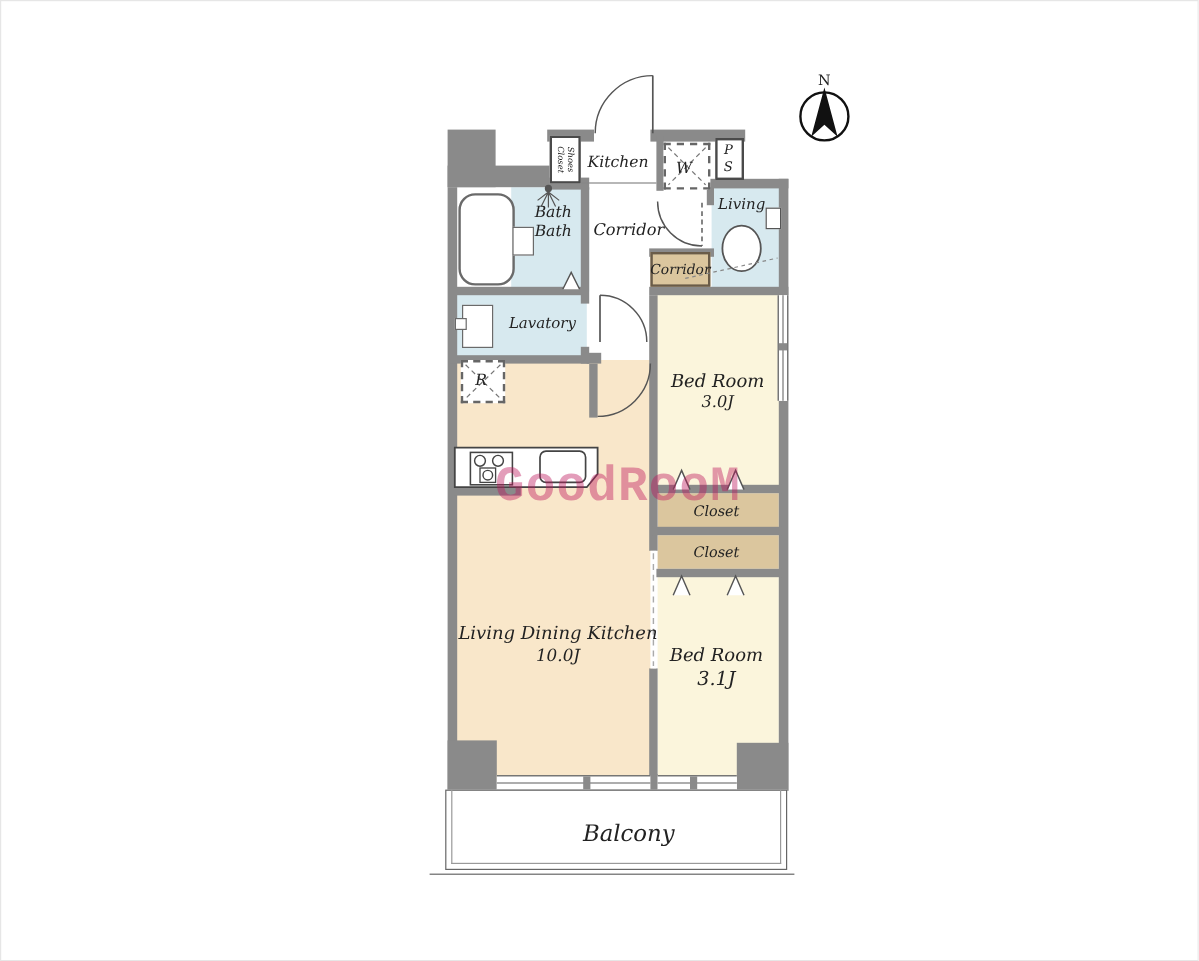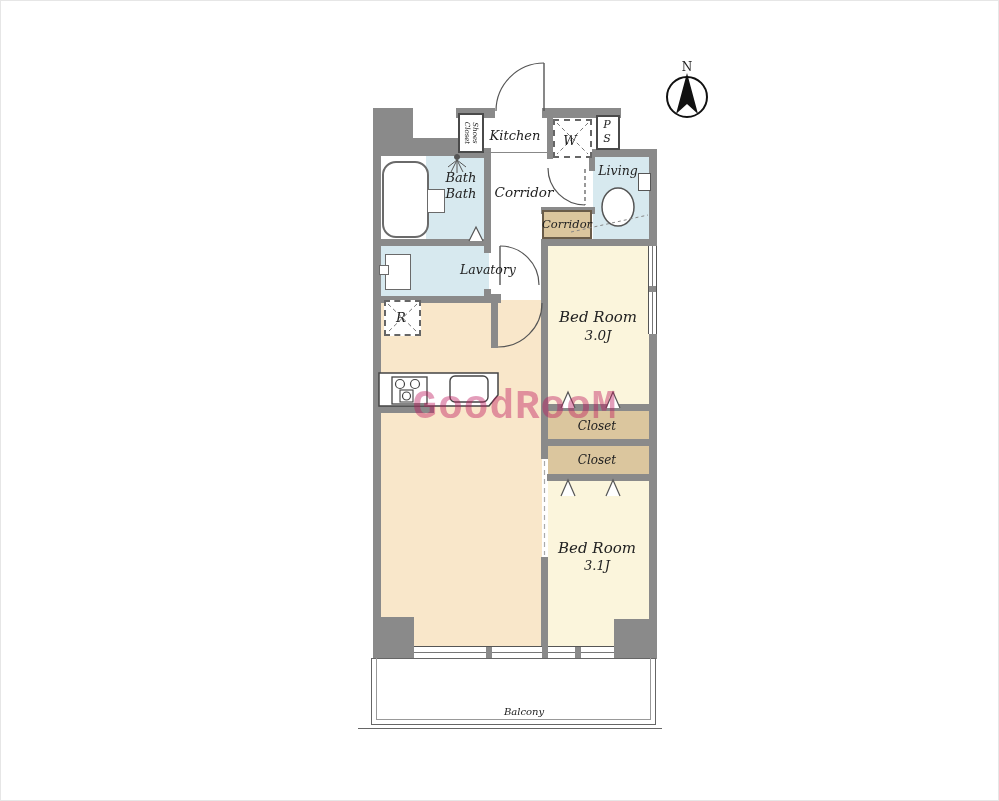--- a/index.html
+++ b/index.html
@@ -151,30 +151,34 @@
     <span class="ln">P</span>
     <span class="ln">S</span>
   </div>
   <div class="lbl" style="left:617px;top:169px;font-size:12.5px;">Living</div>
   <div class="lbl" style="left:460px;top:185px;font-size:13px;line-height:1.25;">
     <span class="ln">Bath</span>
     <span class="ln">Bath</span>
   </div>
   <div class="lbl" style="left:523px;top:191px;font-size:13.5px;">Corridor</div>
   <div class="lbl" style="left:566px;top:224px;font-size:11.5px;">Corridor</div>
-  <div class="lbl" style="left:451px;top:268px;font-size:12.5px;margin-left:36px;">Lavatory</div>
+  <div class="lbl" style="left:451px;top:268px;font-size:12.5px;">Lavatory</div>
   <div class="lbl" style="left:400px;top:317px;font-size:13px;">R</div>
   <div class="lbl" style="left:597px;top:325px;font-size:15px;line-height:1.25;">
     <span class="ln">Bed Room</span>
     <span class="ln" style="font-size:13.5px;">3.0J</span>
   </div>
   <div class="lbl" style="left:596px;top:425px;font-size:12px;">Closet</div>
   <div class="lbl" style="left:596px;top:459px;font-size:12px;">Closet</div>
+  <div class="lbl" style="left:464px;top:536px;font-size:15px;line-height:1.3;">
+    <span class="ln">Living Dining Kitchen</span>
+    <span class="ln" style="font-size:14px;">10.0J</span>
+  </div>
   <div class="lbl" style="left:596px;top:555px;font-size:15px;line-height:1.25;">
     <span class="ln">Bed Room</span>
-    <span class="ln" style="font-size:13px;">3.1J</span>
+    <span class="ln" style="font-size:16px;">3.1J</span>
   </div>
-  <div class="lbl" style="left:523px;top:711px;font-size:10px;">Balcony</div>
+  <div class="lbl" style="left:523px;top:694px;font-size:19px;">Balcony</div>
   <div class="lbl" style="left:686px;top:66px;font-size:12px;font-style:normal;">N</div>
 
   <div class="watermark">GoodRooM</div>
 
 </div>
 
 </body></html>

